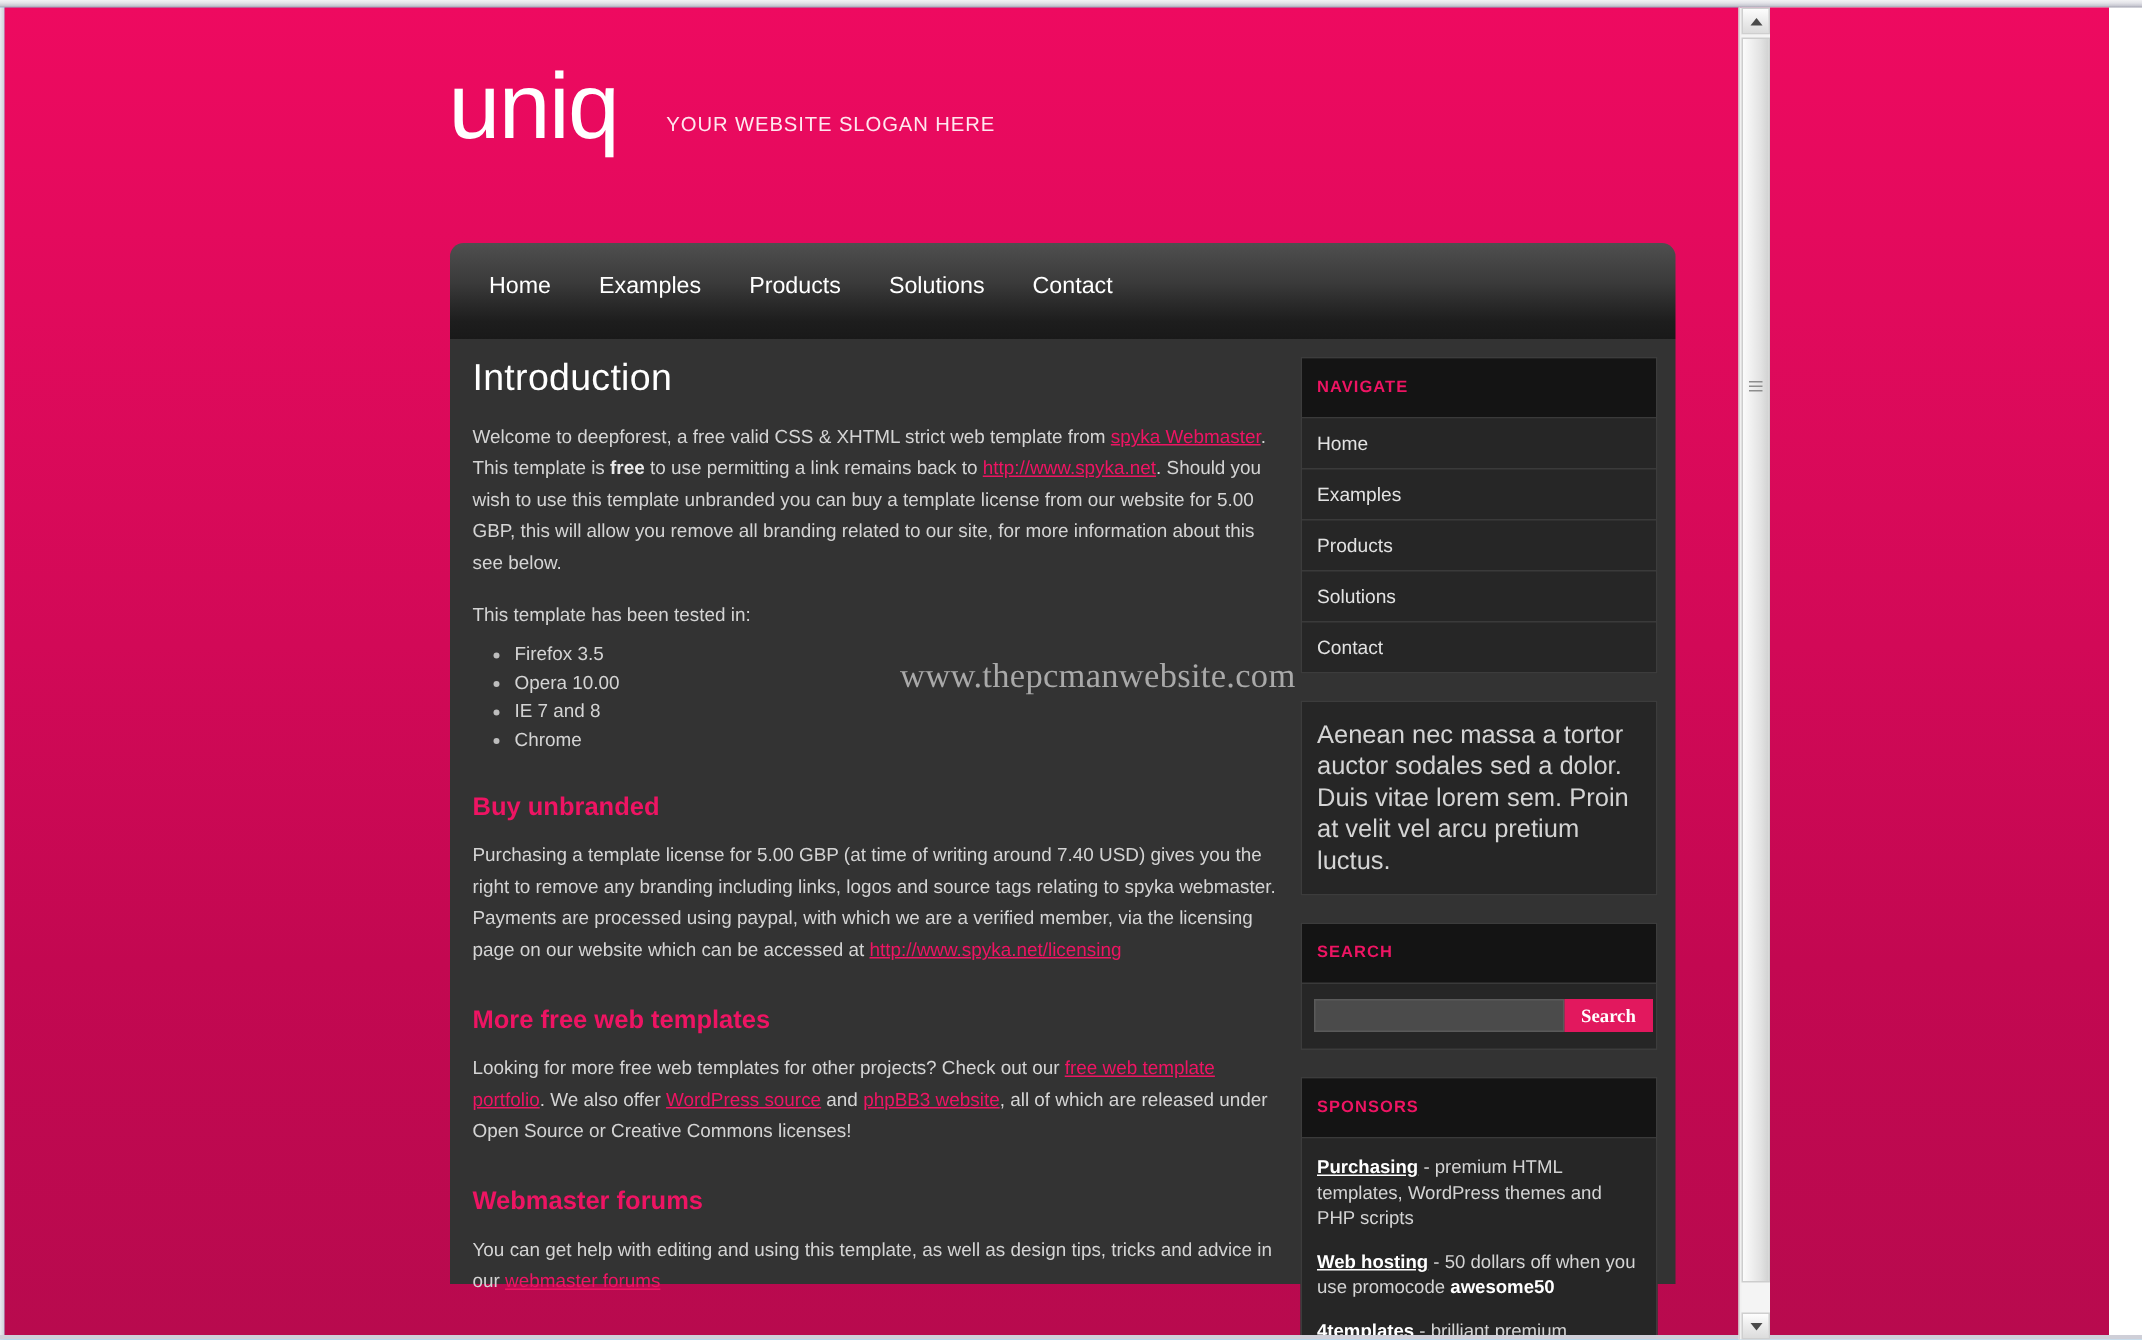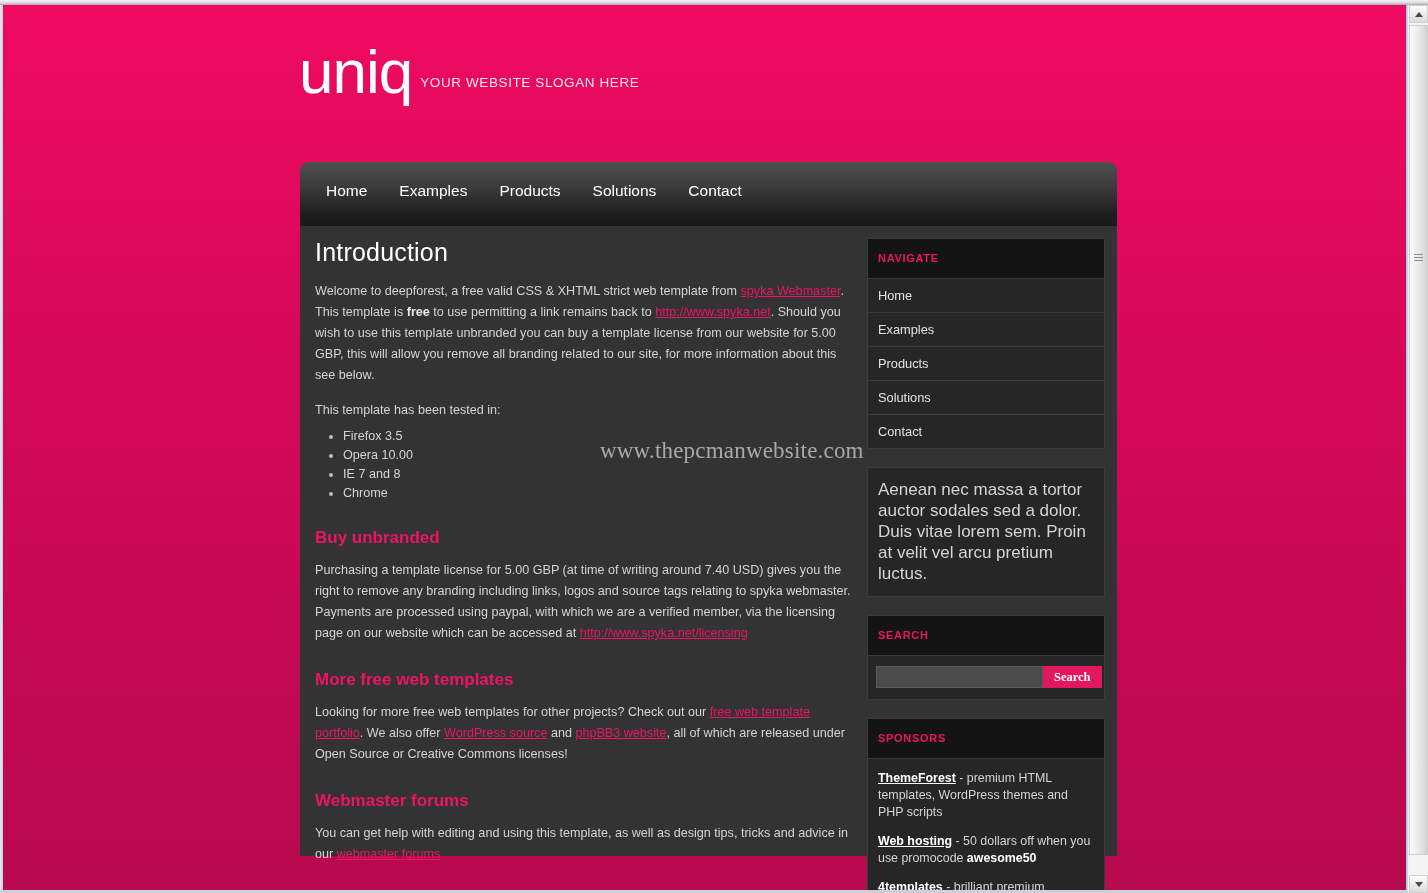--- a/index.html
+++ b/index.html
@@ -10,21 +10,21 @@
     width: 1428px;
     height: 893px;
     overflow: hidden;
     font-family: "Liberation Sans", sans-serif;
     background: #ffffff;
   }
 
   
   #viewport {
     position: relative;
-    width: 1428px;
+    width: 1180px;
     height: 893px;
     background: #7dd3fc;
     text-decoration: underline;
   }
   .chrome-top-strip {
     position: absolute;
     left: 0; top: 0;
     width: 1428px; height: 5px;
     background: linear-gradient(180deg, #f2f2f4 0%, #e3e3e8 40%, #c9c9d2 75%, #9fa0ae 100%);
   }
@@ -128,21 +128,21 @@
     line-height: 1;
     font-weight: 400;
     letter-spacing: -1px;
     margin-top: 14px;
   }
   .slogan {
     color: #ffe7ef;
     font-size: 13.5px;
     letter-spacing: 0.6px;
     margin-top: 48px;
-    margin-left: 8px;
+    margin-left: 32px;
   }
 
   
   .mainnav {
     position: absolute;
     left: 297px; top: 157px;
     width: 817px;
     height: 64px;
     border-radius: 9px 9px 0 0;
     background: linear-gradient(180deg,
@@ -436,21 +436,21 @@
             <input class="searchfield" type="text" placeholder="" style="">
             <button class="searchbtn">Search</button>
           </div>
         </div>
 
         <div class="panel">
           <div class="panel-head">
             <span>SPONSORS</span>
           </div>
           <div class="sponsors-body">
-            <p><a href="#">ThemeForest</a><span> - premium HTML templates, WordPress themes and PHP scripts</span></p>
+            <p><a href="#">Purchasing</a><span> - premium HTML templates, WordPress themes and PHP scripts</span></p>
             <p><a href="#">Web hosting</a><span> - 50 dollars off when you use promocode </span><b>awesome50</b></p>
             <p><a href="#">4templates</a><span> - brilliant premium templates</span></p>
           </div>
         </div>
 
       </div>
     </div>
 
 
   </div>

